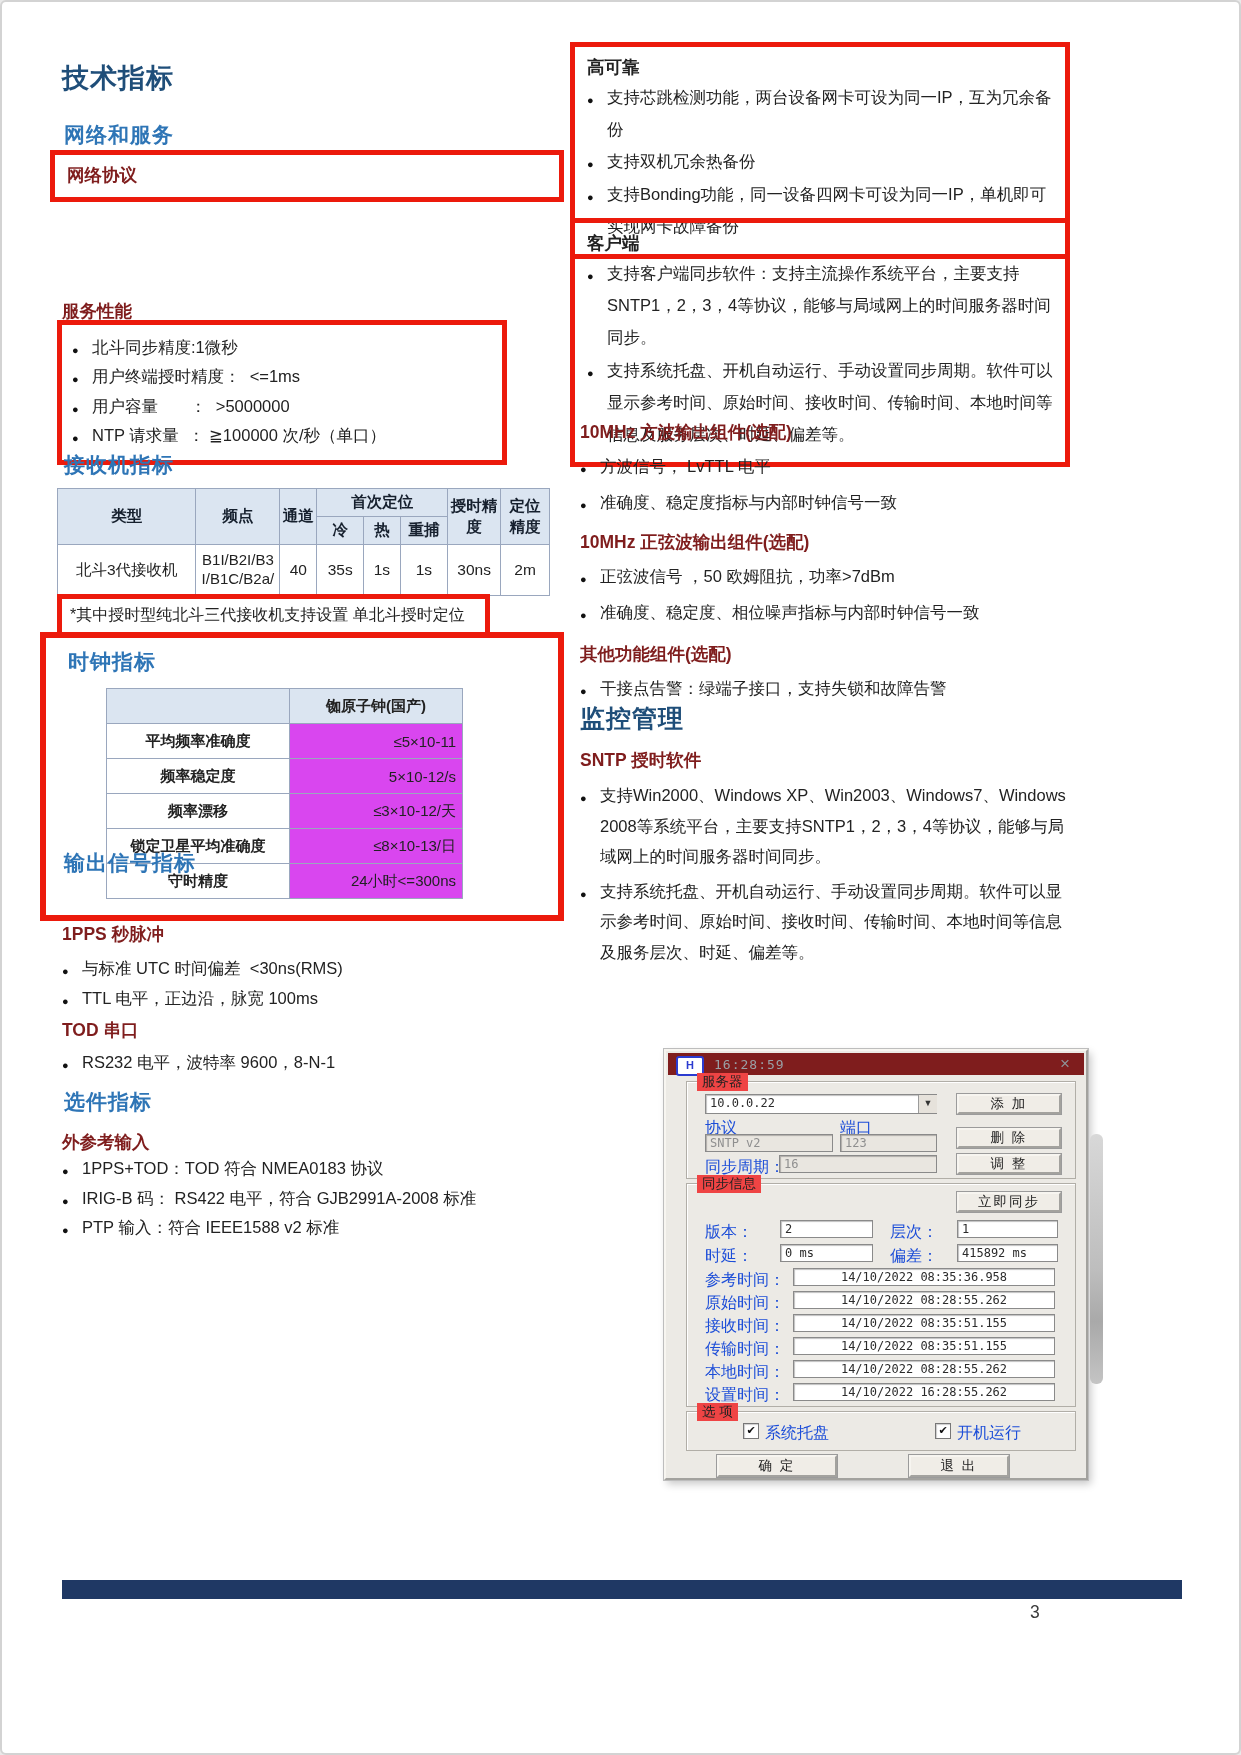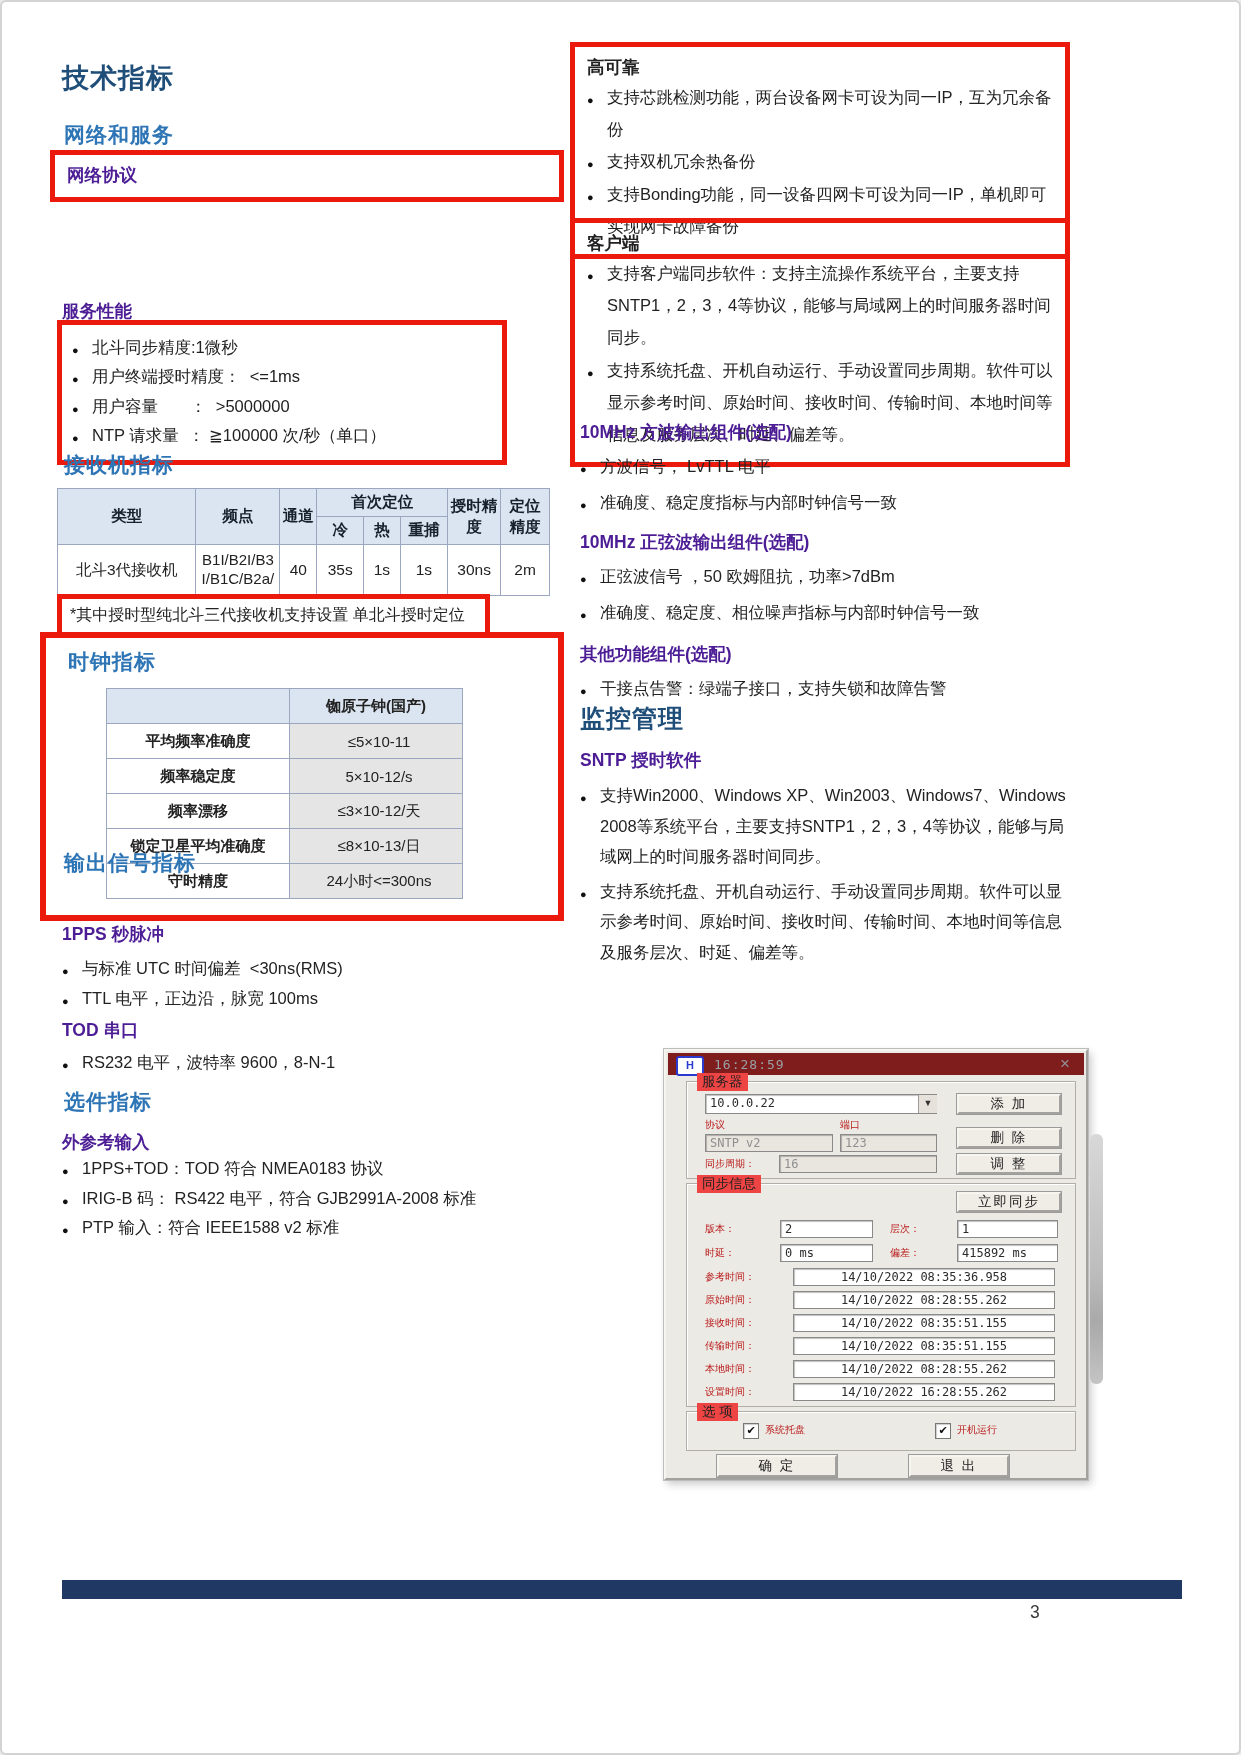--- a/index.html
+++ b/index.html
@@ -3,21 +3,21 @@
 <meta charset="utf-8">
 <style>
   html,body{margin:0;padding:0;background:#e9e9e9;}
   .page{position:relative;width:1241px;height:1755px;background:#ffffff;
     border:2px solid #d3d3d3;border-radius:6px;box-sizing:border-box;overflow:hidden;
     font-family:"Liberation Sans","DejaVu Sans",sans-serif;color:#222;}
   .abs{position:absolute;}
   h1,h2,h3,p{margin:0;padding:0;}
   .h1{font-size:27px;font-weight:bold;color:#1f4e79;letter-spacing:1px;}
   .h2{font-size:21px;font-weight:bold;color:#2e75b6;letter-spacing:1px;}
-  .h3{font-size:17.5px;font-weight:bold;color:#4c1d95;}
+  .h3{font-size:17.5px;font-weight:bold;color:#7f1d1d;}
   .redbox{border:5px solid #ec1a0c;box-sizing:border-box;background:transparent;}
   .bullet{display:flex;align-items:flex-start;}
   .dot{flex:0 0 auto;width:20px;color:#111;}
   .dot::before{content:"●";font-size:11px;position:relative;top:1px;}
   .bt{white-space:pre-wrap;}
   
   #l-h1{left:60px;top:58px;}
   #l-h2-net{left:62px;top:119px;}
   #rb1{left:48px;top:148px;width:514px;padding:8px 14px 10px 12px;}
   #rb1 .proto{font-size:16.5px;line-height:2.18;margin-top:4px;padding-left:18px;white-space:pre-wrap;}
@@ -32,21 +32,21 @@
   .rt tbody td{background:#fff;height:44px;}
   #rt-wrap{left:55px;top:486px;}
   .cell-freq{word-break:break-all;font-size:15px;line-height:1.25;}
   #rb3{left:55px;top:592px;width:433px;padding:3px 8px 4px 8px;z-index:5;background:#fff;}
   #rb3 p{font-size:16px;line-height:1.6;}
   #rb4{left:38px;top:630px;width:524px;padding:10px 0 16px 22px;border-width:6px;}
   .ct{width:357px;font-size:15px;margin:12px 0 0 38px;}
   .ct th,.ct td{border:1px solid #9aa7be;padding:4px 6px;height:26px;}
   .ct .hdr{background:#dbe5f1;font-weight:bold;text-align:center;}
   .ct .lbl{font-weight:bold;text-align:center;background:#fff;width:170px;}
-  .ct .val{text-align:center;background:#e5e5e5;padding-left:12px;}
+  .ct .val{text-align:right;background:#d946ef;padding-left:12px;}
   #l-h2-out{left:62px;top:847px;text-align:right;}
   #l-pps{left:60px;top:920px;width:480px;}
   #l-pps .h3{margin-bottom:8px;}
   #l-pps .bullet,#l-tod .bullet,#l-ext .bullet{line-height:1.8;font-size:16.5px;}
   #l-tod{left:60px;top:1016px;width:480px;}
   #l-tod .h3{margin-bottom:6px;}
   #l-h2-opt{left:62px;top:1086px;}
   #l-ext{left:60px;top:1128px;width:500px;}
   #l-ext .h3{margin-bottom:0;}
   
@@ -78,21 +78,21 @@
   #dlg .closex::before{content:"×";}
   .grp{position:absolute;border:1px solid #b1aea7;box-shadow:inset 1px 1px 0 #ffffff;}
   .grp>.glabel{position:absolute;top:-9px;left:10px;background:#ef4444;padding:0 5px;font-size:13.5px;color:#222;}
   .fld{position:absolute;background:#fff;border:1px solid #8a8a8a;
     box-shadow:inset 1px 1px 1px rgba(0,0,0,.25);font-family:"DejaVu Sans Mono",monospace;
     font-size:12px;color:#2b2b2b;padding:1px 4px;box-sizing:border-box;overflow:hidden;white-space:nowrap;}
   .fld.dis{background:#e9e6e0;color:#8f8f8f;}
   .dbtn{position:absolute;background:#f0ede7;border:2px outset #f7f5f0;box-shadow:0 0 0 1px #9b9b9b;
     font-size:13.5px;color:#222;text-align:center;box-sizing:border-box;cursor:default;
     display:flex;align-items:center;justify-content:center;letter-spacing:2px;}
-  .dlabel{position:absolute;font-size:10px;color:#b91c1c;white-space:nowrap;}
+  .dlabel{position:absolute;font-size:16px;color:#1d4ed8;white-space:nowrap;}
   .combo-arrow{position:absolute;right:1px;top:1px;bottom:1px;width:18px;background:#e6e2db;
     border-left:1px solid #9b9b9b;text-align:center;color:#333;font-size:9px;line-height:17px;}
   .combo-arrow::before{content:"▼";}
   .cb{position:absolute;width:14px;height:14px;background:#fff;border:1px solid #777;
     box-shadow:inset 1px 1px 1px rgba(0,0,0,.2);font-size:11px;line-height:13px;text-align:center;color:#111;}
   .cb::before{content:"✔";}
   #scrollstrip{left:1088px;top:1132px;width:13px;height:250px;background:linear-gradient(to bottom,#d8d8d8,#bdbdbd 55%,#a9a9a9 75%,#c4c4c4);border-radius:6px;}
   
   #footer-bar{left:60px;top:1578px;width:1120px;height:19px;background:#1f3864;}
   #pagenum{left:1028px;top:1600px;font-size:17.5px;color:#3a3a3a;}

